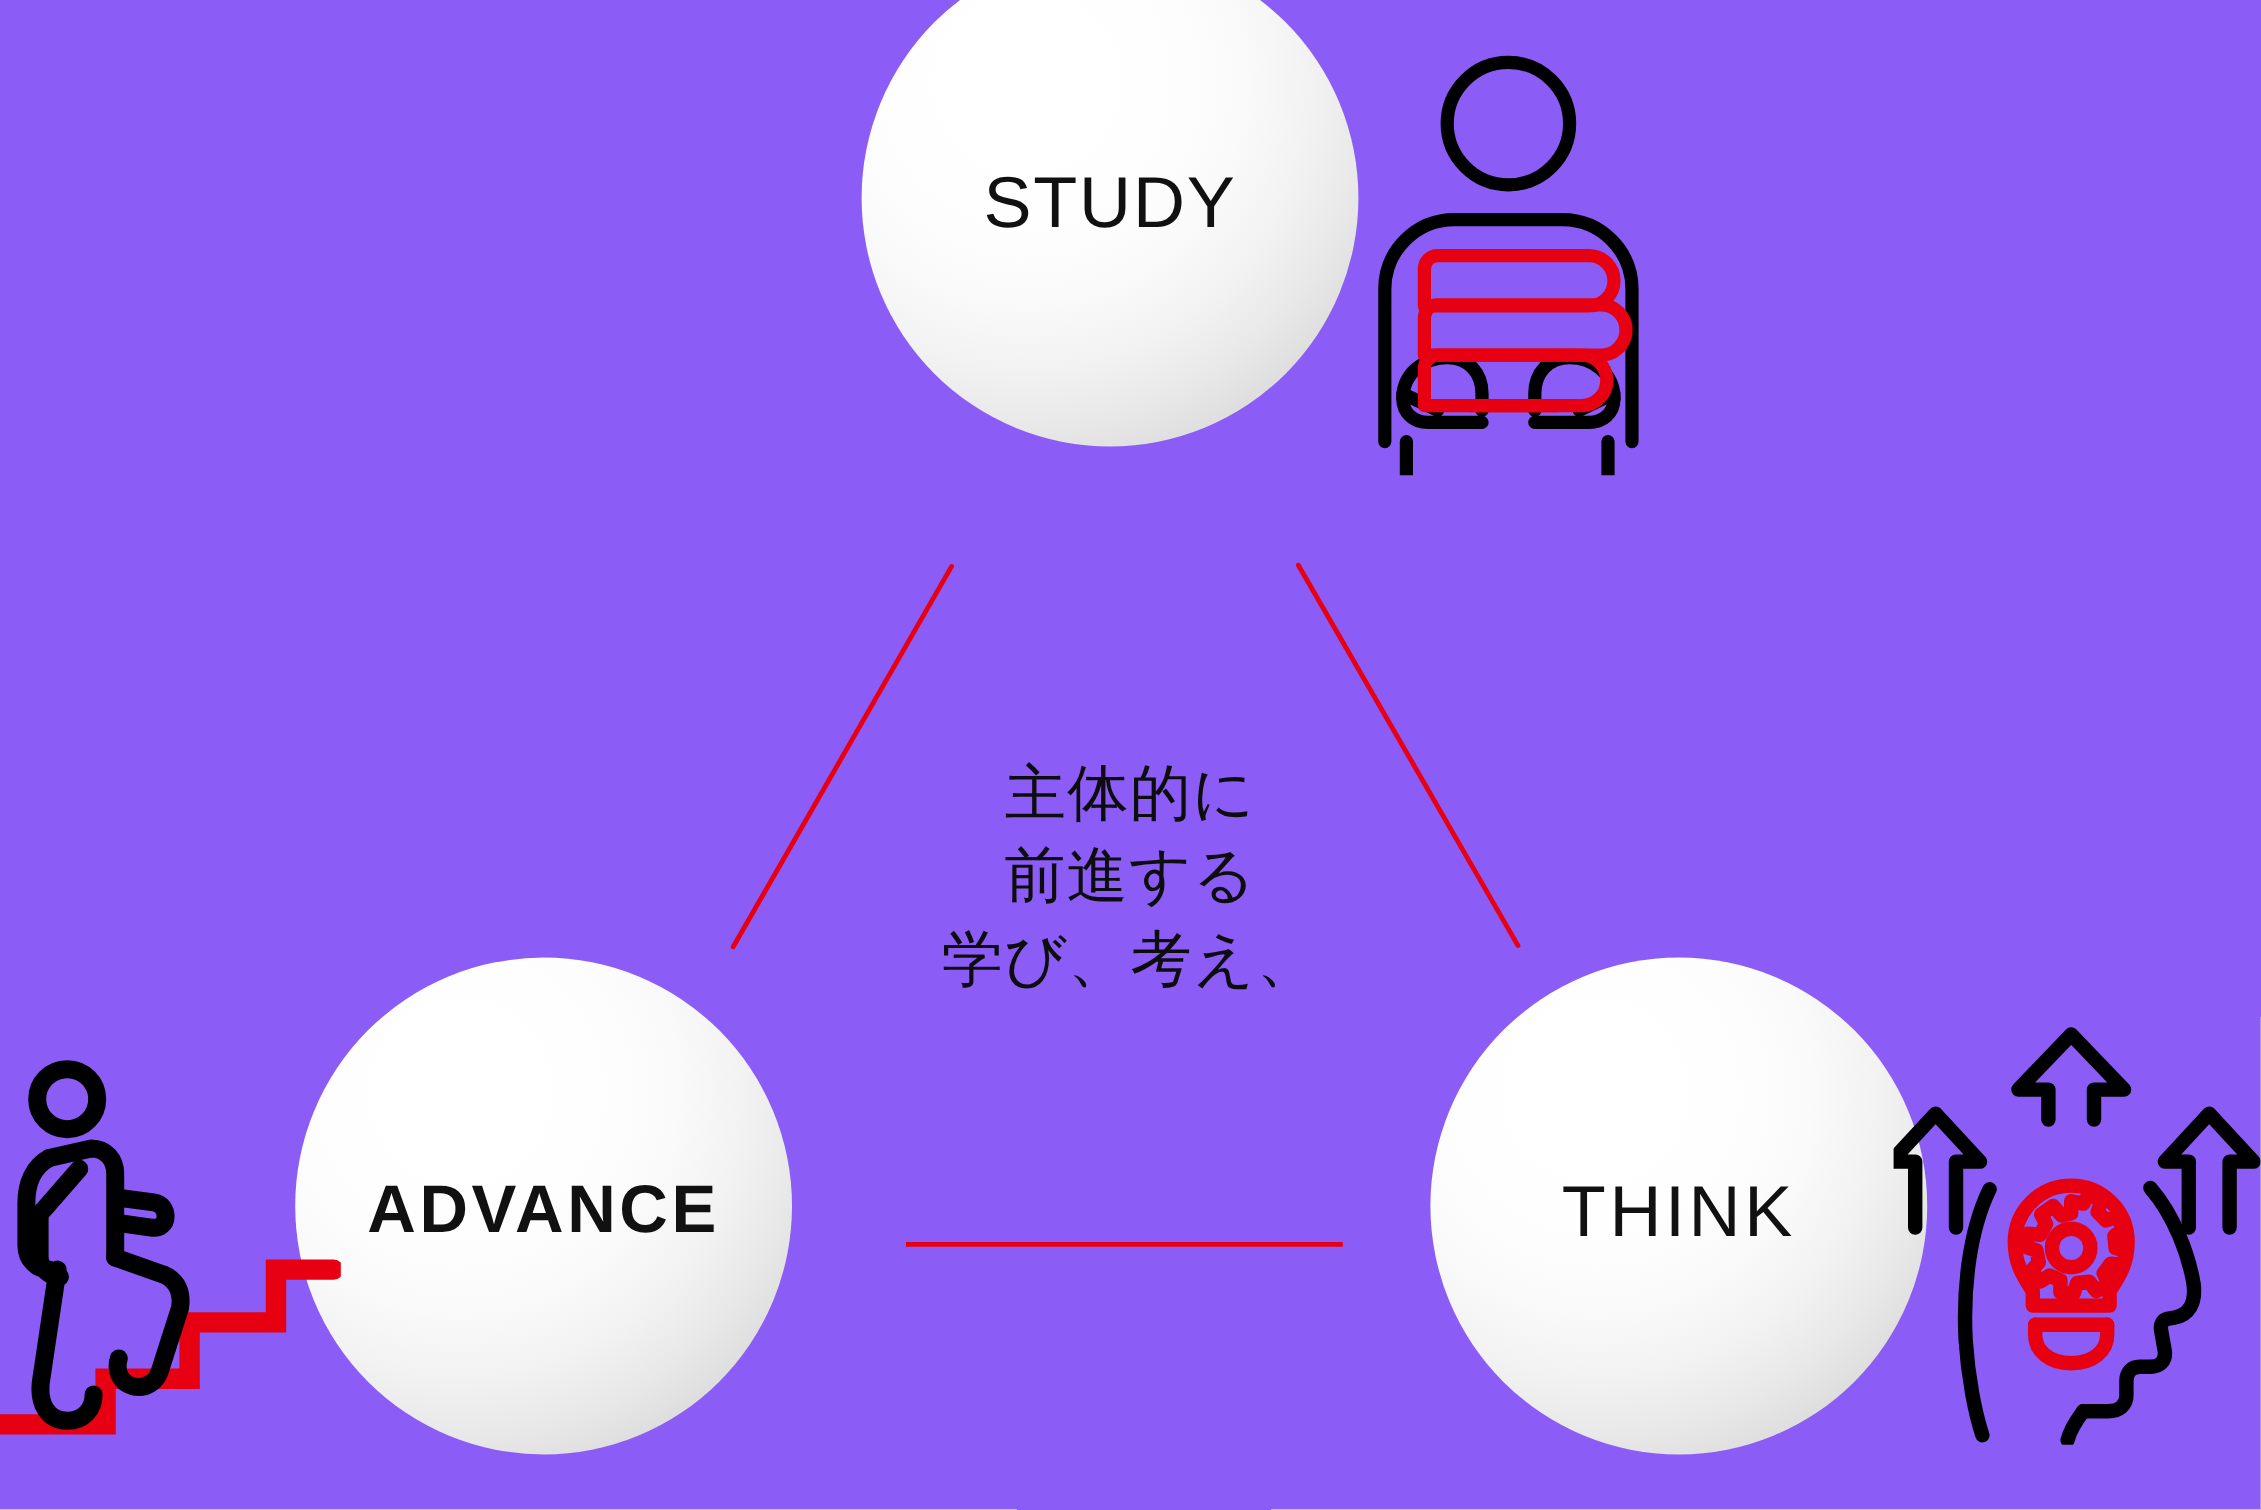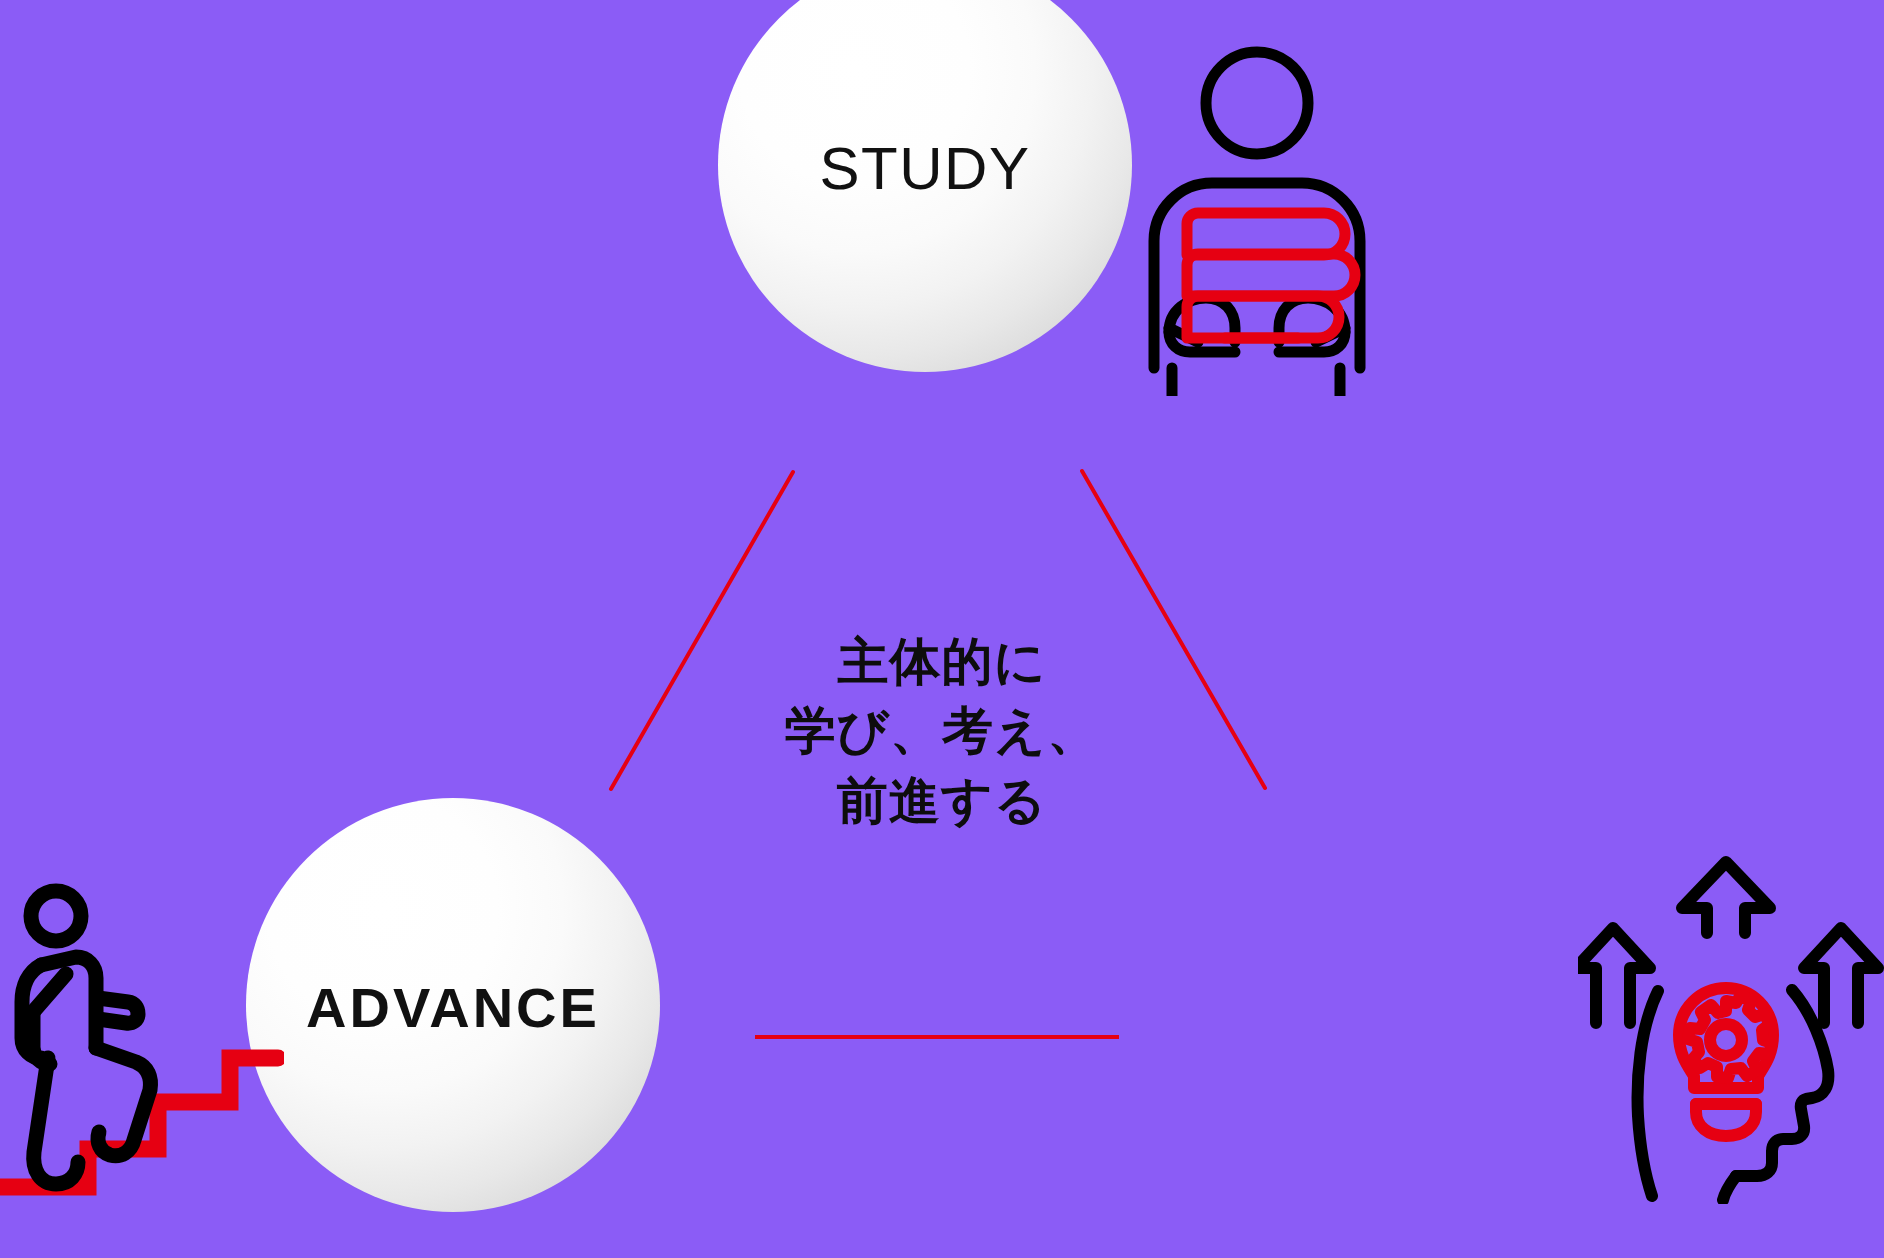--- a/index.html
+++ b/index.html
@@ -97,21 +97,21 @@
 
   
   #center-caption {
     position: absolute;
     left: 702px;
     top: 627px;
     width: 480px;
     text-align: center;
     color: #0d0d0d;
     font-family: "DejaVu Sans", "Liberation Sans", sans-serif;
-    font-weight: 700;
+    font-weight: 400;
     font-size: 51px;
     line-height: 1.36;
     letter-spacing: 1px;
     user-select: none;
   }
   #center-caption .cap-line { display: block; }
 
   
   .icon-wrap { position: absolute; }
   #icon-study  { left: 1128px; top: 28px;  width: 268px; height: 368px; }
@@ -184,20 +184,23 @@
 
         <path d="M110 136 L140 140 C147 141 150 146 150 152 C150 158 145 162 138 161 L110 157"></path>
 
         <path d="M60 196 L46 290 C44 308 52 322 68 322 C82 322 90 312 90 300"></path>
 
         <path d="M108 186 L148 200 C160 205 164 215 162 228 L146 278 C143 290 133 296 122 293 C112 290 108 280 111 270"></path>
       </g>
     </svg>
   </div>
 
+  <div class="sphere" id="sphere-think">
+    <div class="sphere-label">THINK</div>
+  </div>
 
   <div class="icon-wrap" id="icon-think">
     <svg viewBox="0 0 306 356" width="306" height="356" xmlns="http://www.w3.org/2000/svg">
 
       <g fill="none" stroke="#000000" stroke-width="12" stroke-linecap="round" stroke-linejoin="round">
         <path d="M129 85 L129 60 L104 60 L148 14 L192 60 L167 60 L167 85"></path>
         <path d="M18 175 L18 120 L-2 120 L35 80 L72 120 L52 120 L52 175"></path>
         <path d="M246 175 L246 120 L226 120 L263 80 L300 120 L280 120 L280 175"></path>
       </g>
 
@@ -213,17 +216,17 @@
         <path d="M118 256 L118 264 C118 278 130 288 148 288 C166 288 178 278 178 264 L178 256"></path>
 
         <path d="M148 153 L158 155 L163 147 L173 153 L170 162 L177 169 L186 166 L192 176 L184 182 L185 192 L194 195 L191 206 L181 205 L175 213 L179 222 L169 228 L163 220 L153 221 L150 230 L139 229 L139 219 L130 215 L122 220 L115 211 L121 204 L119 194 L110 191 L112 180 L122 181 L127 172 L123 164 L133 157 L140 165 L148 163 Z"></path>
         <circle cx="148" cy="192" r="16"></circle>
       </g>
     </svg>
   </div>
 
   <div id="center-caption">
     <span class="cap-line">主体的に</span>
+    <span class="cap-line">前進する</span>
     <span class="cap-line">学び、考え、</span>
-    <span class="cap-line">前進する</span>
   </div>
 
 </div>
 
 </body></html>

